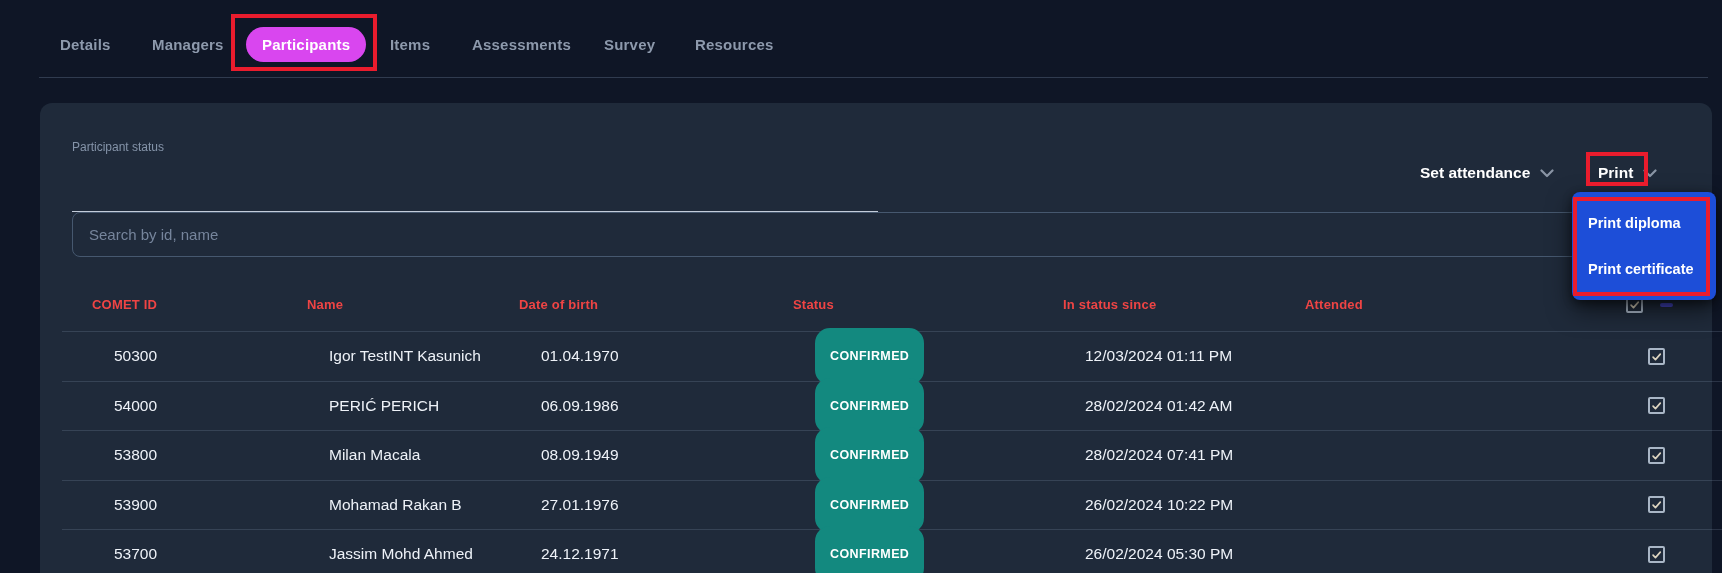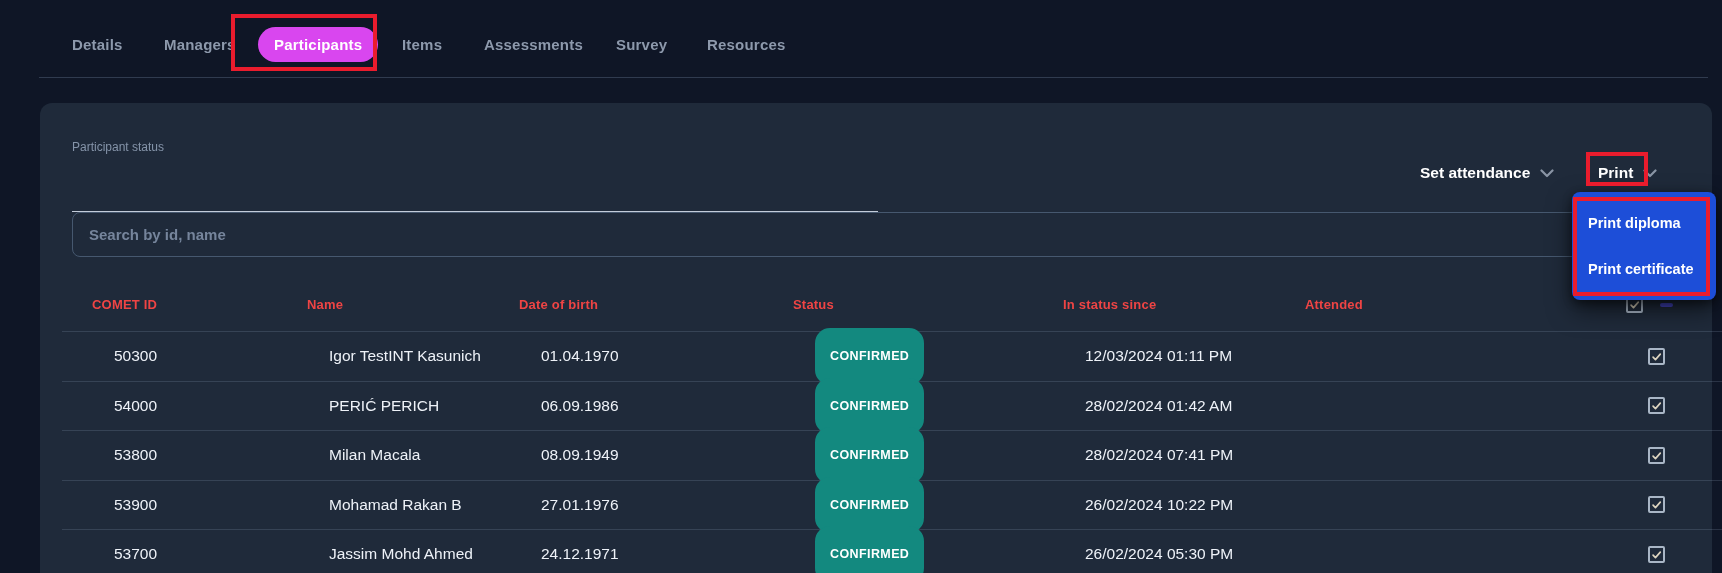--- a/index.html
+++ b/index.html
@@ -7,21 +7,21 @@
     width:1722px;height:573px;position:relative;overflow:hidden;
     background:#0f1626;
     font-family:"Liberation Sans", sans-serif;
     -webkit-font-smoothing:antialiased;
   }
   
   .tabbar{position:absolute;left:0;top:0;width:100%;height:77px;}
   .tab{
     position:absolute;top:35px;height:20px;line-height:20px;
     color:#8d99ac;font-size:15px;font-weight:600;letter-spacing:.2px;
-    cursor:pointer;white-space:nowrap;margin-left:12px;
+    cursor:pointer;white-space:nowrap;
   }
   .tab.active{
     top:27px;height:35px;line-height:35px;padding:0 16px;
     background:#d946ef;border-radius:18px;color:#ffffff;font-weight:700;
   }
   .tab:nth-child(1){left:60px}
   .tab:nth-child(2){left:152px}
   .tab:nth-child(3){left:246px}
   .tab:nth-child(4){left:390px}
   .tab:nth-child(5){left:472px}
@@ -37,21 +37,20 @@
   .ps-label{position:absolute;left:32px;top:37px;font-size:12px;color:#8594a9;}
   .ps-underline{
     position:absolute;left:32px;top:86px;width:806px;height:22px;cursor:pointer;
     border-bottom:1px solid #c3ccd9;background:transparent;
   }
   .search{
     position:absolute;left:32px;top:109px;width:1622px;height:45px;box-sizing:border-box;
     background:transparent;border:1px solid #46586f;border-radius:8px;
     color:#c4b5fd;font-size:15px;padding:0 16px;outline:none;
     font-family:"Liberation Sans", sans-serif;
-    font-weight:bold;
   }
   .search::placeholder{color:#76859c;}
   .topbtn{
     position:absolute;top:57px;height:26px;line-height:26px;display:flex;align-items:center;gap:10px;
     color:#ffffff;font-size:15.5px;font-weight:700;cursor:pointer;white-space:nowrap;
   }
   .btn-attendance{left:1380px;}
   .btn-print{left:1558px;}
   .chev{width:14px;height:9px;display:inline-block;}
 

